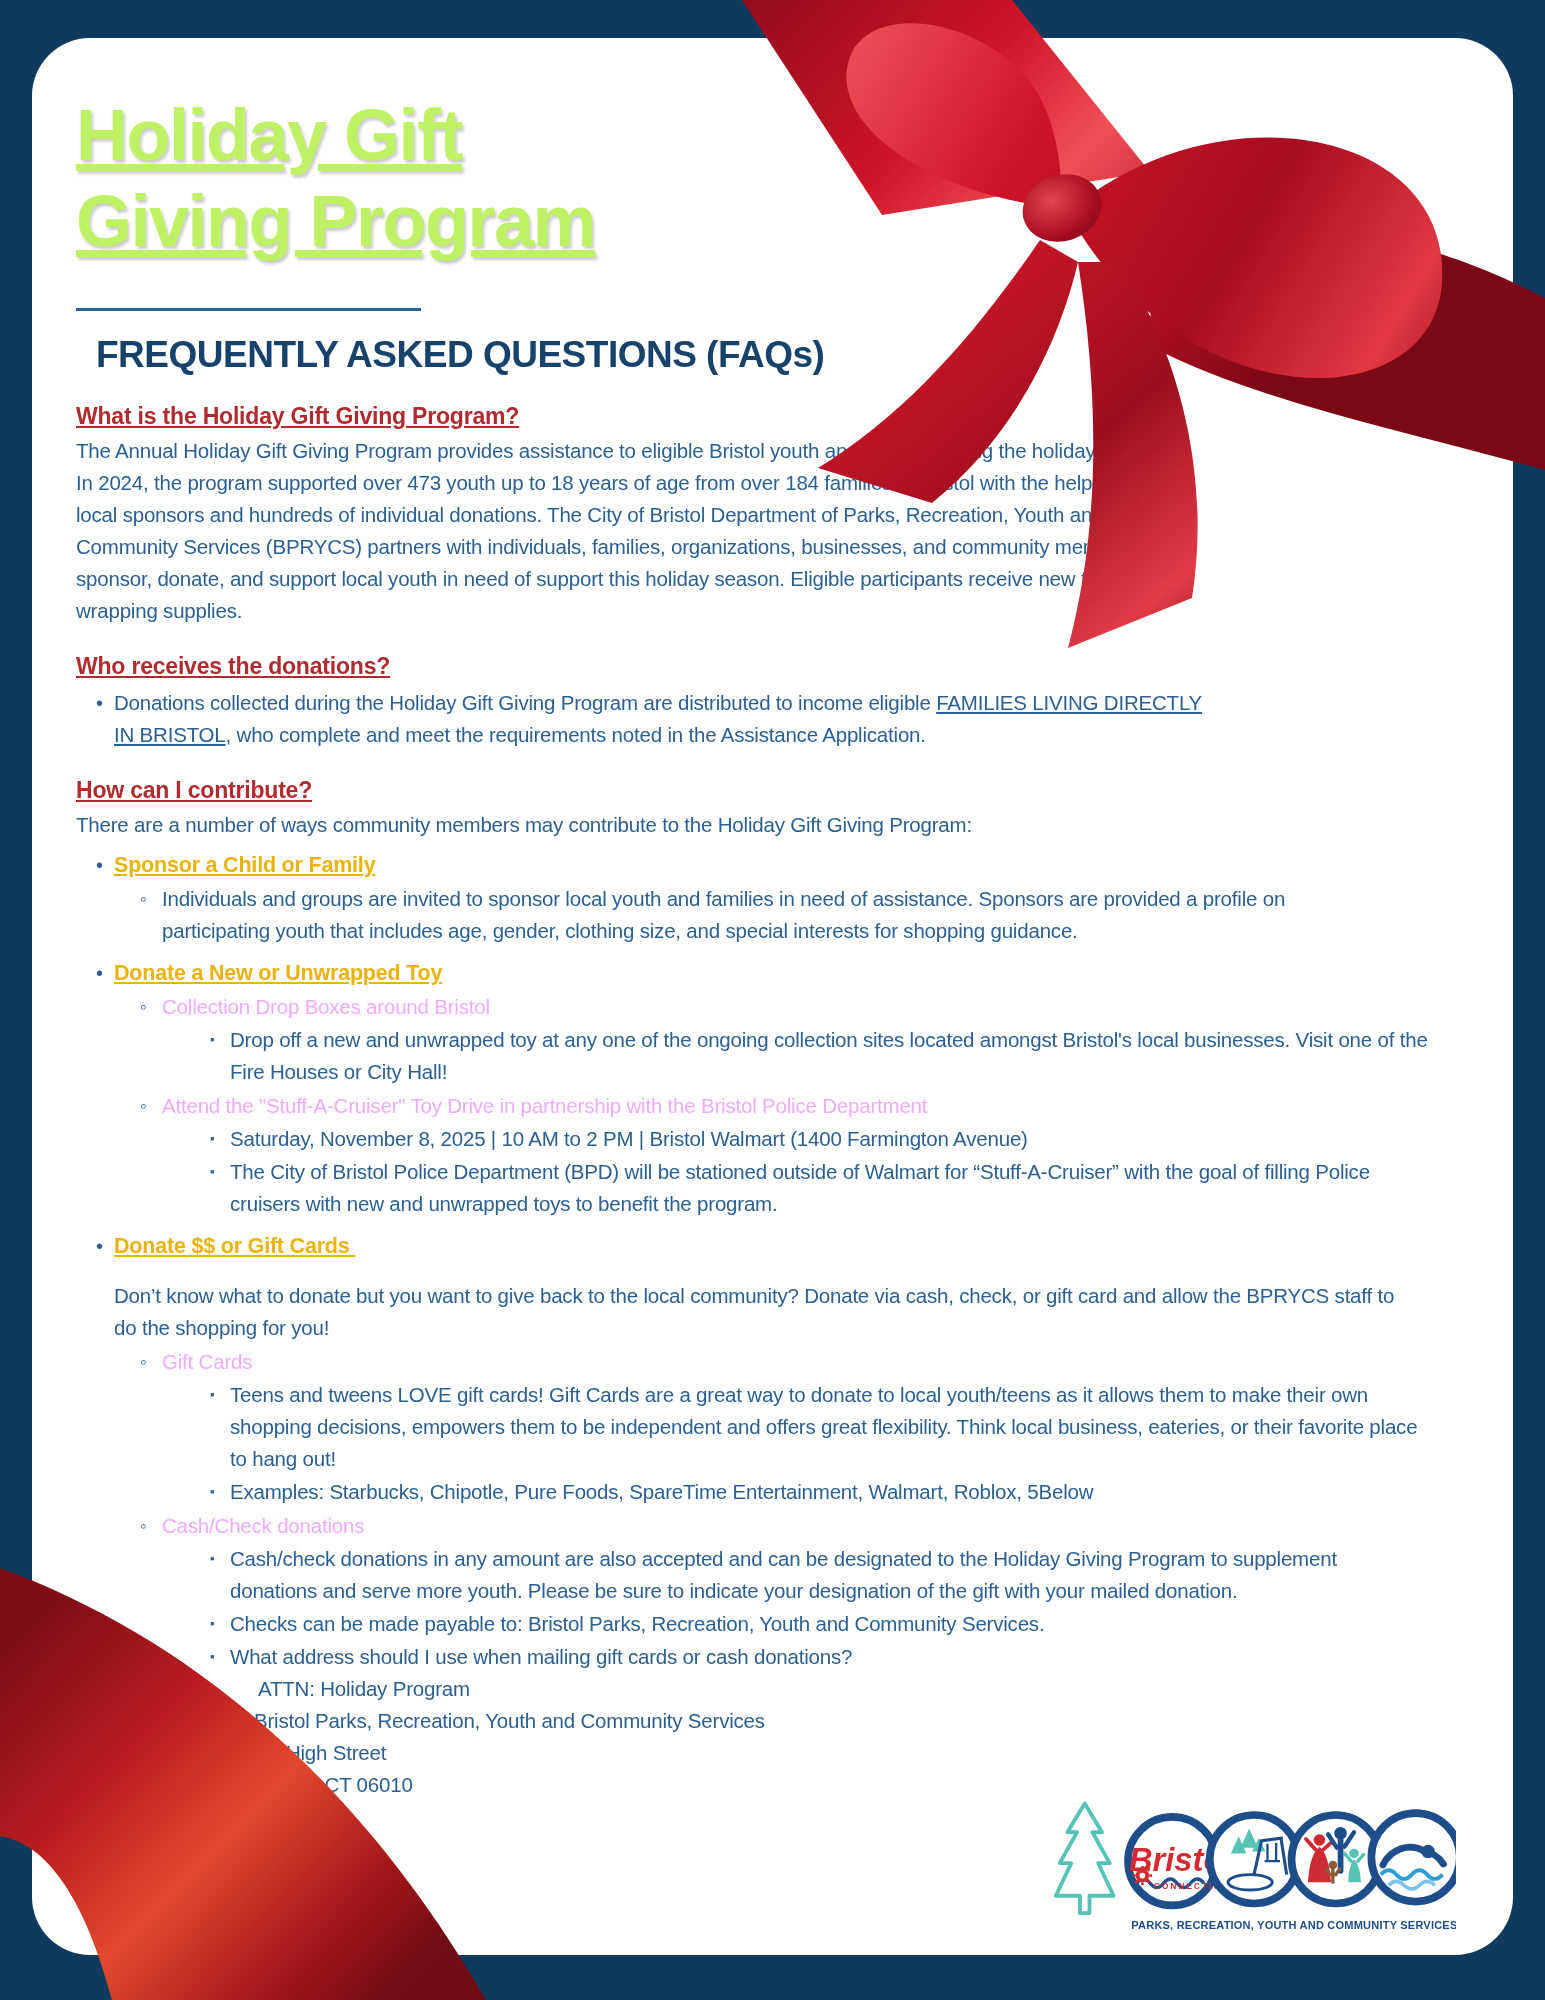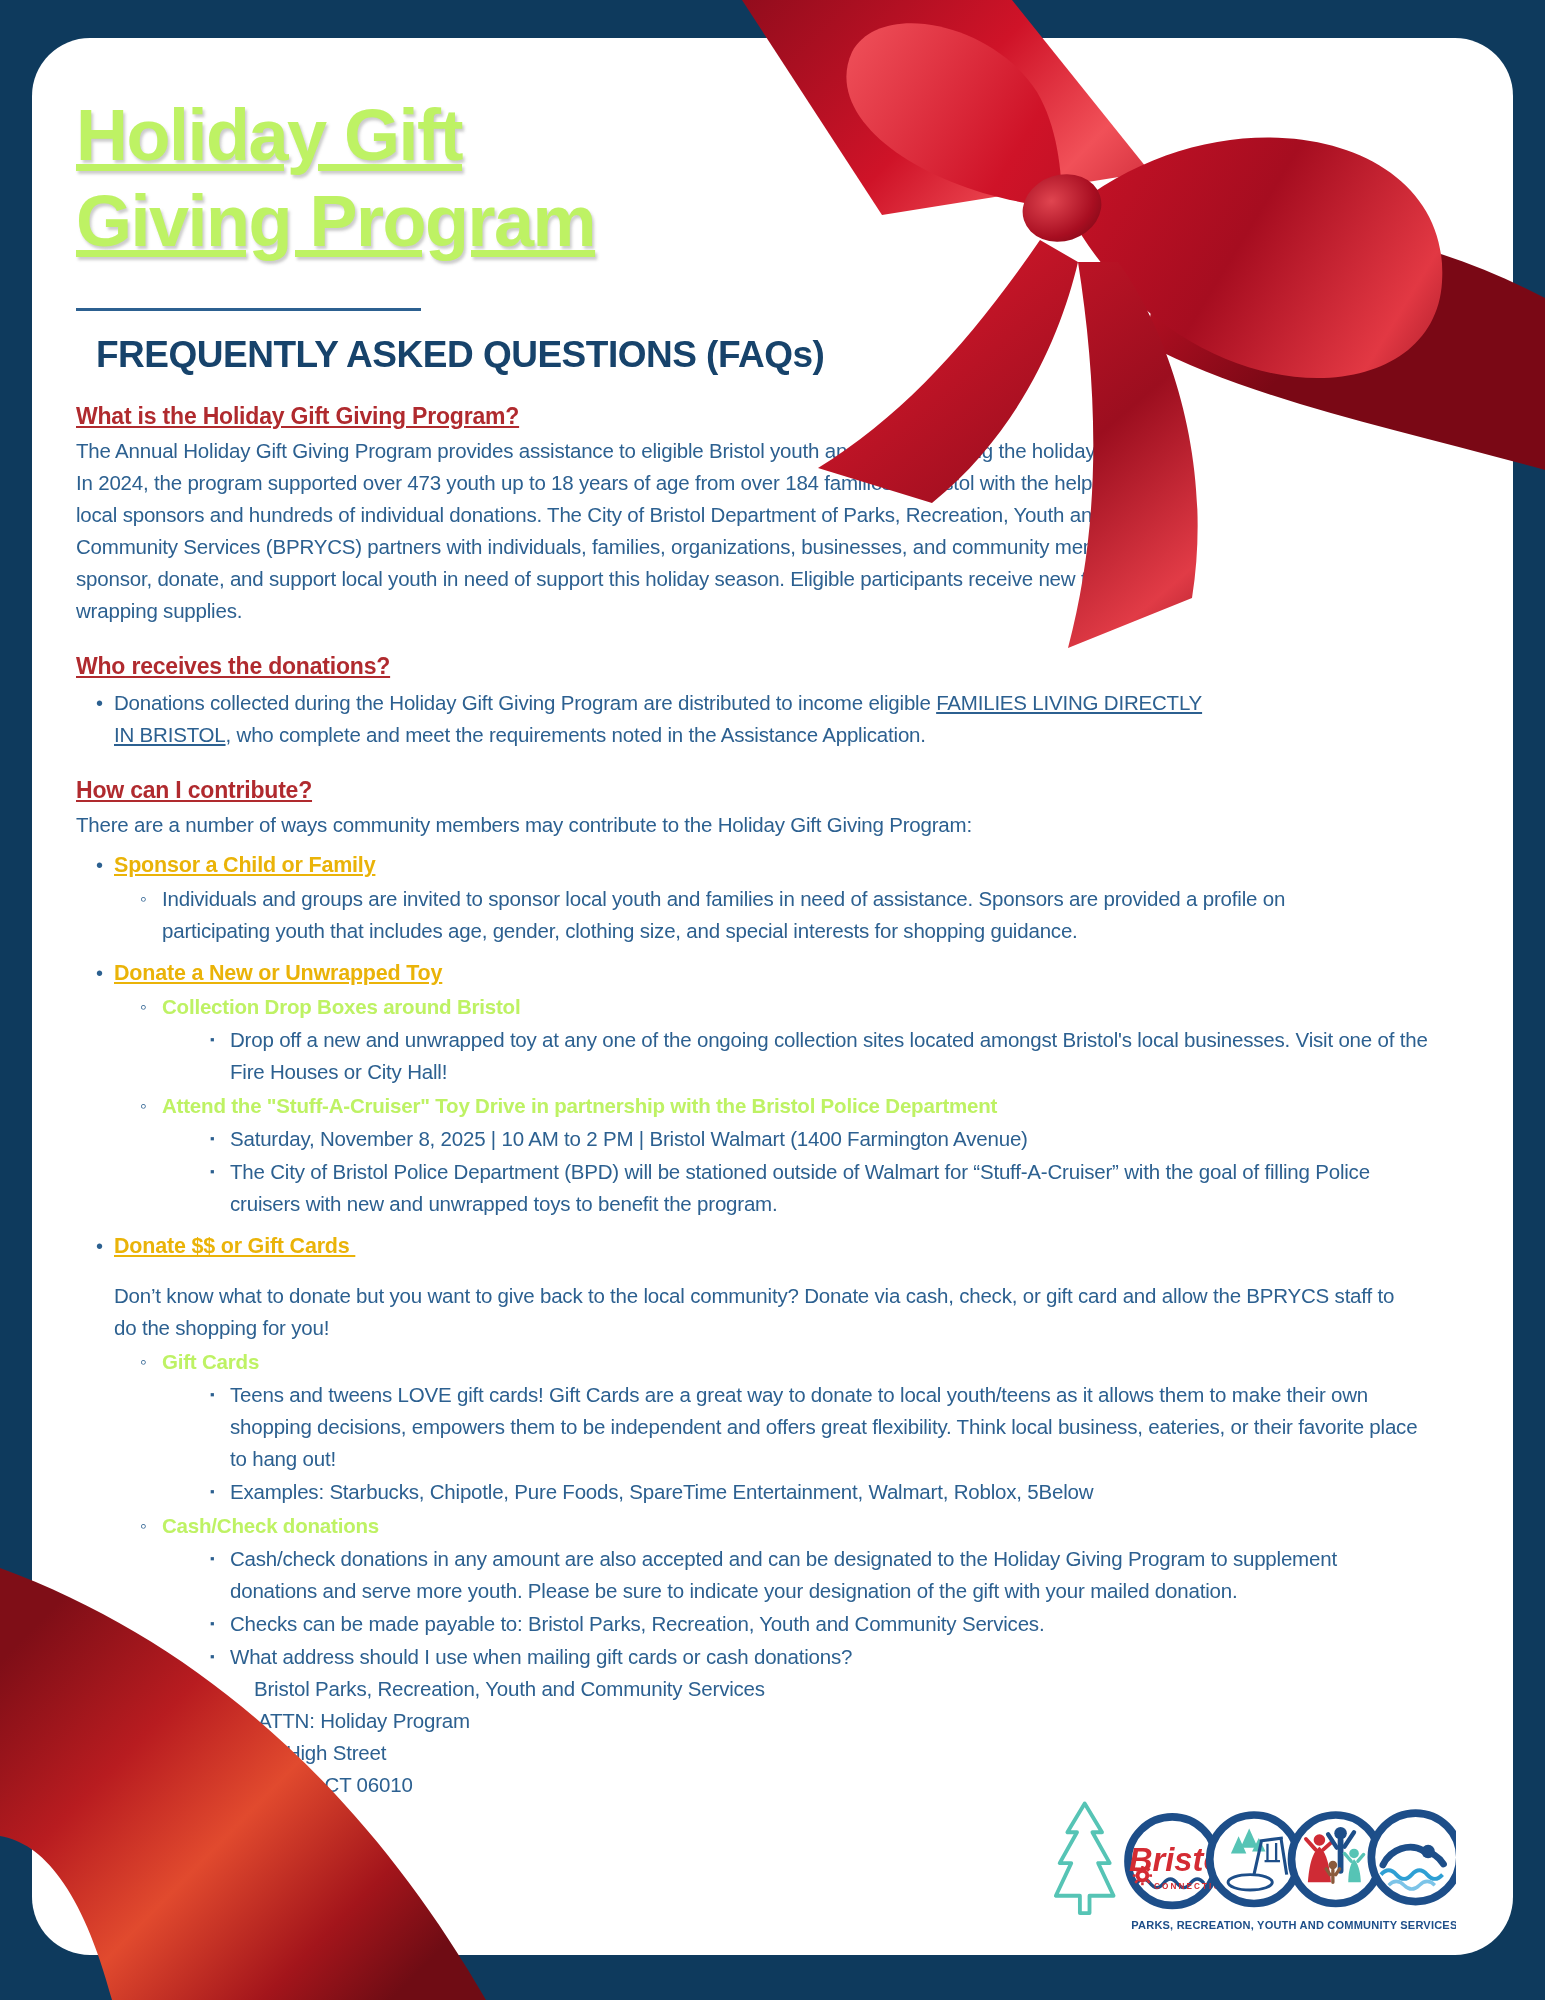--- a/index.html
+++ b/index.html
@@ -35,21 +35,21 @@
   
   .li{display:flex;align-items:flex-start;}
   .mk{flex:none;color:#2c6090;}
   .l1{margin-left:20px;margin-top:8px;}
   .l1 .mk{width:18px;font-size:20px;}
   .l2{margin-left:64px;margin-top:2px;}
   .l2 .mk{width:22px;font-size:19px;}
   .l3{margin-left:134px;margin-top:1px;}
   .l3 .mk{width:20px;font-size:13px;line-height:32px;}
   .txt{flex:1;}
-  .b{font-weight:bold;color:#bef264;}
+  .b{font-weight:normal;color:#f0abfc;}
   .bu{font-weight:bold;color:#eab308;text-decoration:underline;font-size:21.5px;white-space:pre-wrap;}
   .u{text-decoration:underline;}
   .plain-indent{margin-left:38px;margin-top:18px;max-width:1300px;}
   .addr{margin-left:178px;}
   .l3-wide{max-width:1220px;}
   .l3-std{max-width:1195px;}
   .l2-desc{max-width:1160px;}
   svg text{font-family:"Liberation Sans", sans-serif;}
   .ribbons{position:absolute;left:0;top:0;pointer-events:none;}
   .logo-svg{position:absolute;left:1052px;top:1793px;width:404px;height:144px;}
@@ -141,22 +141,22 @@
   </div>
   <div class="li l3">
     <span class="mk">▪</span>
     <div class="txt l3-std">Checks can be made payable to: Bristol Parks, Recreation, Youth and Community Services.</div>
   </div>
   <div class="li l3">
     <span class="mk">▪</span>
     <div class="txt l3-std">What address should I use when mailing gift cards or cash donations?</div>
   </div>
   <div class="addr">
+    <div style="margin-left:4px;">ATTN: Holiday Program</div>
     <div>Bristol Parks, Recreation, Youth and Community Services</div>
-    <div style="margin-left:4px;">ATTN: Holiday Program</div>
     <div style="margin-left:4px;">51 High Street</div>
     <div style="margin-left:4px;">Bristol, CT 06010</div>
   </div>
 </div>
 
 <svg class="logo-svg" viewBox="0 0 420 148">
 
   <g>
     <path d="M34 10 L16 40 L26 40 L8 72 L20 72 L4 106 L29 106 L29 124 L39 124 L39 106 L64 106 L48 72 L60 72 L42 40 L52 40 Z" fill="none" stroke="#56c4b5" stroke-width="4" stroke-linejoin="round"></path>
   </g>

